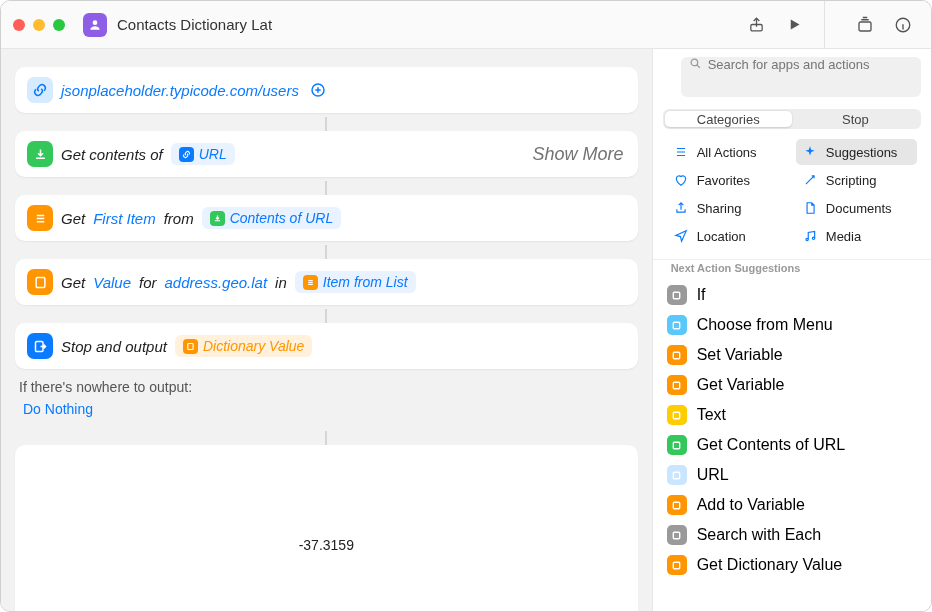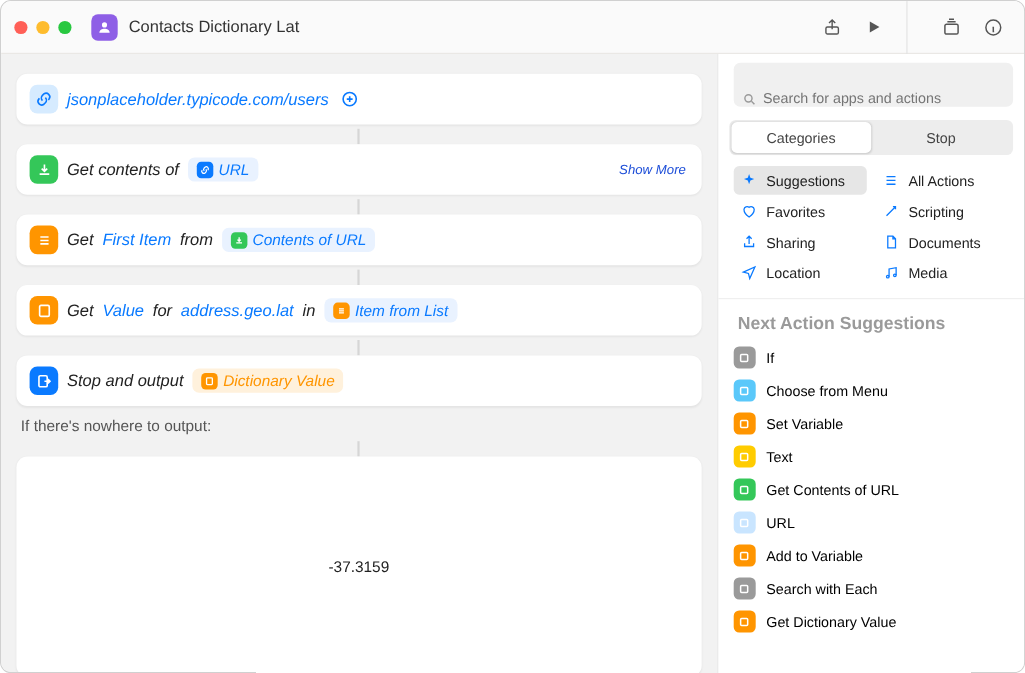--- a/index.html
+++ b/index.html
@@ -61,39 +61,39 @@
   .sidebar {
     width: 280px;
     border-left: 1px solid #e6e6e6;
     background: #fff;
     display: flex;
     flex-direction: column;
   }
 
   
   .search {
-    margin: 8px 10px 8px 14px;
+    margin: 8px 10px 8px 28px;
     height: 40px;
     border-radius: 6px;
     background: #f0f0f0;
     display: flex;
-    align-items: flex-end;
+    align-items: flex-start;
     padding: 0 8px;
     color: #9a9a9a;
     gap: 6px;
   }
   .search input {
     border: none; background: transparent; outline: none;
     font-size: 13px; flex: 1; color: #333;
   }
 
   
   .segmented {
     margin: 4px 10px 10px 10px;
-    height: 32px;
+    height: 20px;
     display: flex;
     background: #ededed;
     border-radius: 6px;
     padding: 2px;
   }
   .seg {
     flex: 1;
     display: flex; align-items: center; justify-content: center;
     font-size: 13px;
     border-radius: 5px;
@@ -113,31 +113,31 @@
     font-size: 13px; color: #222;
     height: 26px;
     border-radius: 5px;
     padding: 0 6px;
   }
   .cat.active { background: #e6e6e6; }
   .cat .ic { width: 16px; height: 16px; display:flex; align-items:center; justify-content:center; color:#0a7aff; }
 
   
   .sugg-header {
-    font-size: 16px;
+    font-size: 11px;
     color: #9a9a9a;
     font-weight: 600;
-    padding: 14px 18px 6px 18px;
+    padding: 2px 18px 6px 18px;
     border-top: 1px solid #eee;
   }
   .sugg-list { overflow-y: auto; flex: 1; }
   .sugg {
     display: flex; align-items: center; gap: 10px;
     padding: 5px 14px;
-    font-size: 13px;
+    font-size: 16px;
   }
   .sugg .sicon {
     width: 20px; height: 20px; border-radius: 5px;
     display: flex; align-items: center; justify-content: center;
     color: #fff; font-size: 11px; font-weight: 600;
   }
 
   
   .card {
     background: #fff;
@@ -172,21 +172,21 @@
     color: #fff; font-size: 9px;
   }
   .linklike { color: #0a7aff; font-size: 15px; }
   .plus-pill {
     width: 22px; height: 22px; border-radius: 11px;
     display: flex; align-items: center; justify-content: center;
     color: #0a7aff;
   }
   .showmore {
     position: absolute; right: 14px; top: 50%; transform: translateY(-50%);
-    color: #1d4ed8; font-size: 12px;
+    color: #737373; font-size: 18px;
   }
   .connector {
     width: 2px; height: 14px; background: #d6d6d6; margin: 0 auto;
   }
   .sublabel { font-size: 14px; color: #555; margin-top: 10px; margin-bottom: 6px; padding-left: 4px; }
   .do-nothing { color: #0a7aff; font-size: 14px; padding-left: 8px; margin-bottom: 14px; }
 
   .result {
     background: #fff;
     border-radius: 10px;
@@ -346,20 +346,21 @@
             <svg width="9" height="9" viewBox="0 0 24 24" fill="none" stroke="#fff" stroke-width="3.2">
                 <rect x="5" y="4" width="14" height="16" rx="2"></rect>
               </svg>
           </span>
           <span style="color:#ff9500">Dictionary Value</span>
         </span>
       </div>
     </div>
 
     <div class="sublabel">If there's nowhere to output:</div>
+    <div class="do-nothing">Do Nothing</div>
 
     <div class="connector"></div>
     <div class="result">
       <span>-37.3159</span>
     </div>
 
   </div>
 
   <div class="sidebar">
     <div class="search">
@@ -369,35 +370,35 @@
         </svg>
       <input placeholder="Search for apps and actions" style="">
     </div>
 
     <div class="segmented">
       <div class="seg active">Categories</div>
       <div class="seg">Stop</div>
     </div>
 
     <div class="cats">
+      <div class="cat">
+          <span class="ic">
+            <svg width="14" height="14" viewBox="0 0 24 24" stroke="#0a7aff" stroke-width="2" fill="none">
+              <path d="M5 6h14M5 12h14M5 18h14"></path>
+            </svg>
+          </span>
+          <span>All Actions</span>
+        </div>
       <div class="cat active">
           <span class="ic">
             <svg width="14" height="14" viewBox="0 0 24 24" fill="#0a7aff">
               <path d="M12 2l2 6 6 2-6 2-2 6-2-6-6-2 6-2z"></path>
             </svg>
           </span>
           <span>Suggestions</span>
-        </div>
-      <div class="cat">
-          <span class="ic">
-            <svg width="14" height="14" viewBox="0 0 24 24" stroke="#0a7aff" stroke-width="2" fill="none">
-              <path d="M5 6h14M5 12h14M5 18h14"></path>
-            </svg>
-          </span>
-          <span>All Actions</span>
         </div>
       <div class="cat">
           <span class="ic">
             <svg width="14" height="14" viewBox="0 0 24 24" fill="none" stroke="#0a7aff" stroke-width="2">
               <path d="M12 21s-8-5-8-12a5 5 0 0 1 8-3 5 5 0 0 1 8 3c0 7-8 12-8 12z"></path>
             </svg>
           </span>
           <span>Favorites</span>
         </div>
       <div class="cat">
@@ -464,20 +465,28 @@
         </div>
         <div class="sugg">
           <div class="sicon" style="background: rgb(255, 149, 0);">
             <svg width="11" height="11" viewBox="0 0 24 24" fill="none" stroke="#fff" stroke-width="3">
               <rect x="5" y="5" width="14" height="14" rx="2"></rect>
             </svg>
           </div>
           <span>Set Variable</span>
         </div>
         <div class="sugg">
+          <div class="sicon" style="background: rgb(255, 149, 0);">
+            <svg width="11" height="11" viewBox="0 0 24 24" fill="none" stroke="#fff" stroke-width="3">
+              <rect x="5" y="5" width="14" height="14" rx="2"></rect>
+            </svg>
+          </div>
+          <span>Get Variable</span>
+        </div>
+        <div class="sugg">
           <div class="sicon" style="background: rgb(255, 204, 0);">
             <svg width="11" height="11" viewBox="0 0 24 24" fill="none" stroke="#fff" stroke-width="3">
               <rect x="5" y="5" width="14" height="14" rx="2"></rect>
             </svg>
           </div>
           <span>Text</span>
         </div>
         <div class="sugg">
           <div class="sicon" style="background: rgb(52, 199, 89);">
             <svg width="11" height="11" viewBox="0 0 24 24" fill="none" stroke="#fff" stroke-width="3">

